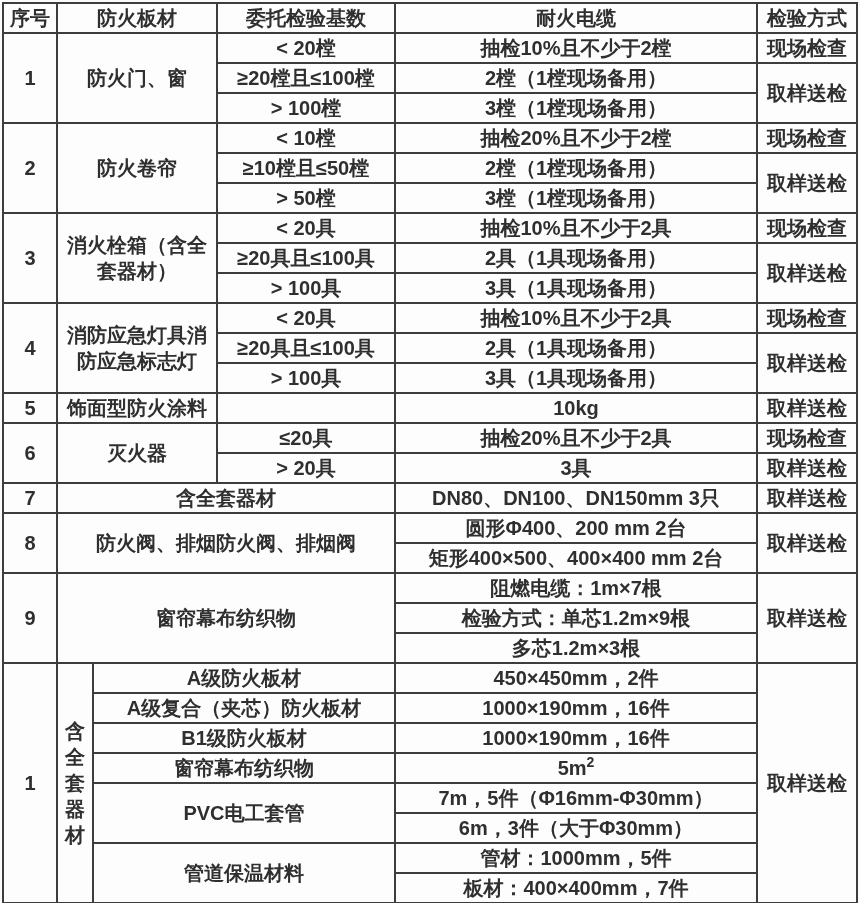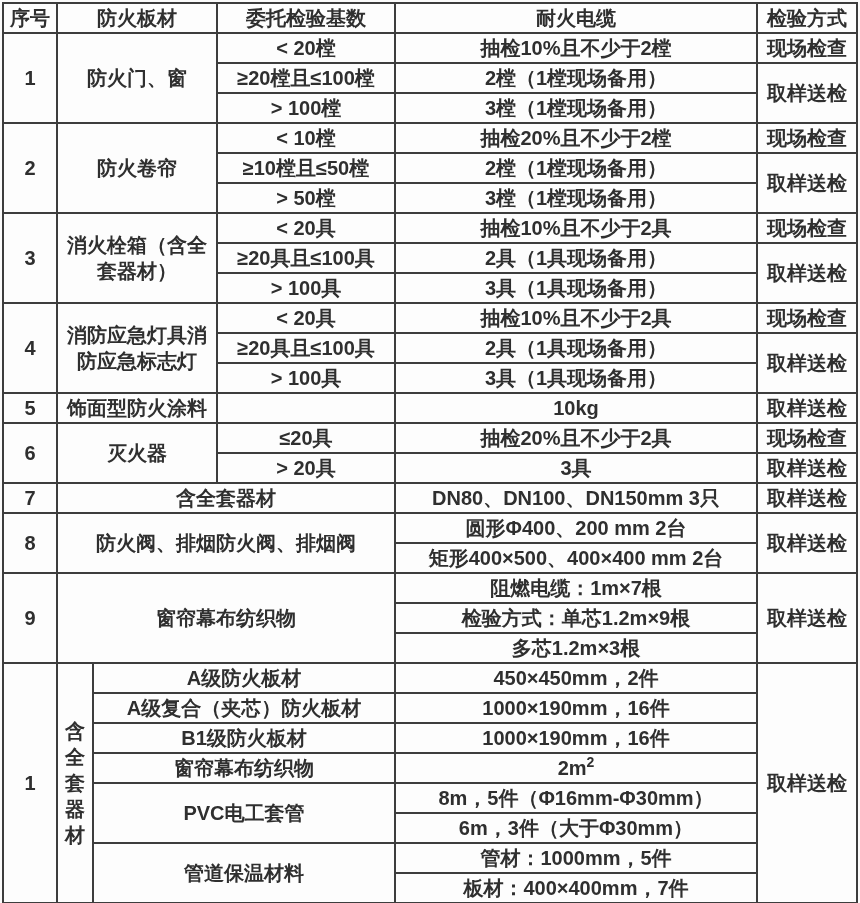--- a/index.html
+++ b/index.html
@@ -190,25 +190,25 @@
     <tr>
       <td colspan="2">A级复合（夹芯）防火板材</td>
       <td>1000×190mm，16件</td>
     </tr>
     <tr>
       <td colspan="2">B1级防火板材</td>
       <td>1000×190mm，16件</td>
     </tr>
     <tr>
       <td colspan="2">窗帘幕布纺织物</td>
-      <td><span>2m</span><sup>2</sup></td>
+      <td><span>5m</span><sup>2</sup></td>
     </tr>
     <tr>
       <td colspan="2" rowspan="2">PVC电工套管</td>
-      <td>8m，5件（Φ16mm-Φ30mm）</td>
+      <td>7m，5件（Φ16mm-Φ30mm）</td>
     </tr>
     <tr>
       <td>6m，3件（大于Φ30mm）</td>
     </tr>
     <tr>
       <td colspan="2" rowspan="2">管道保温材料</td>
       <td>管材：1000mm，5件</td>
     </tr>
     <tr>
       <td>板材：400×400mm，7件</td>

